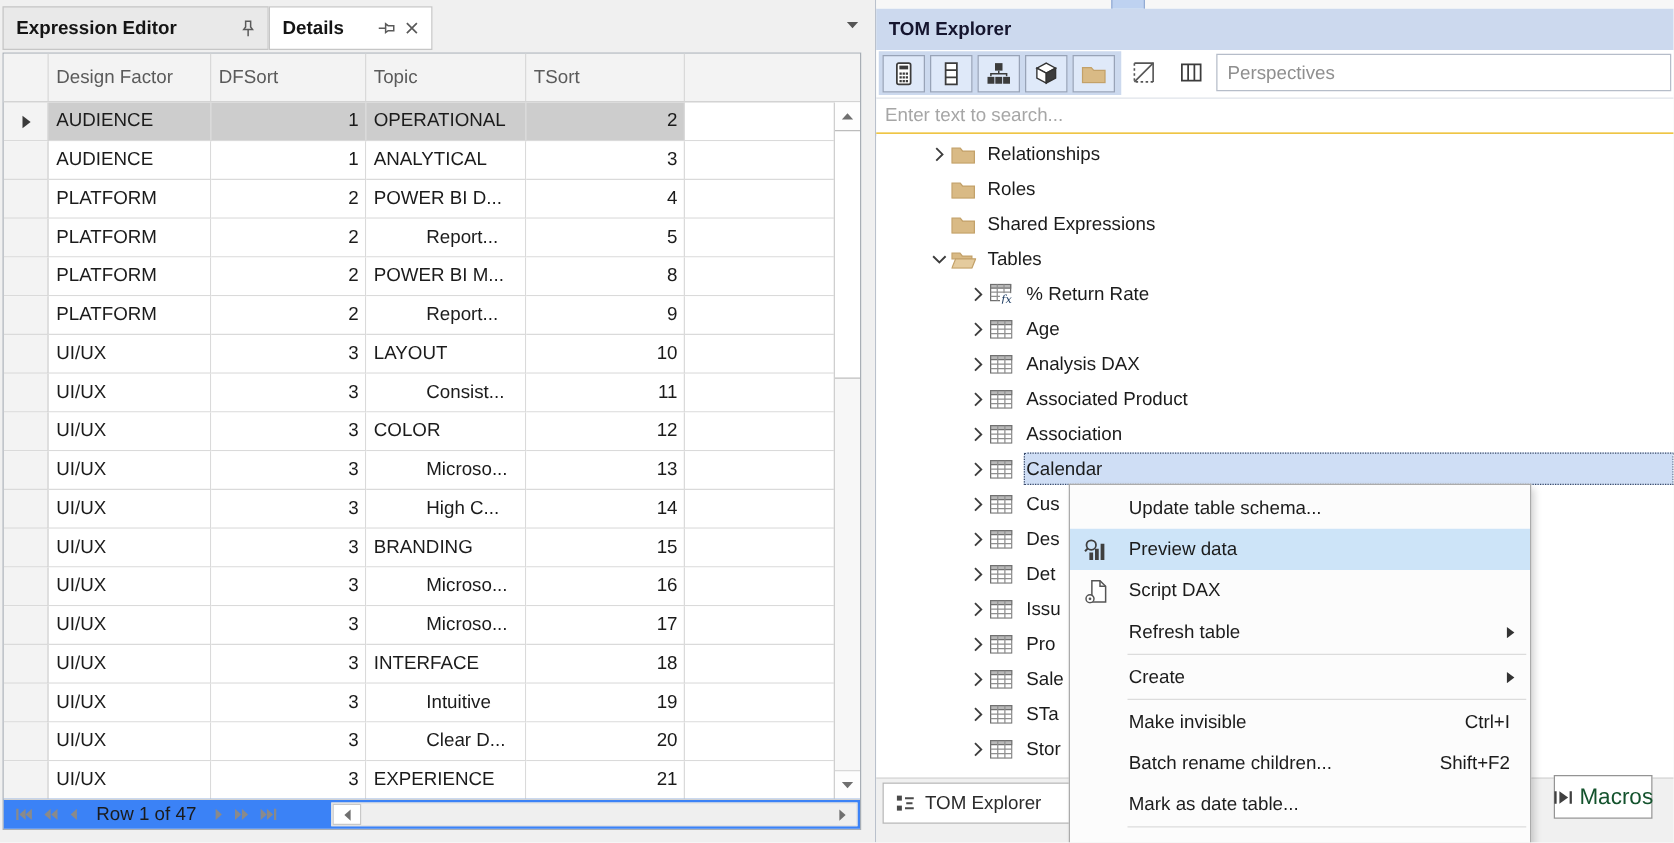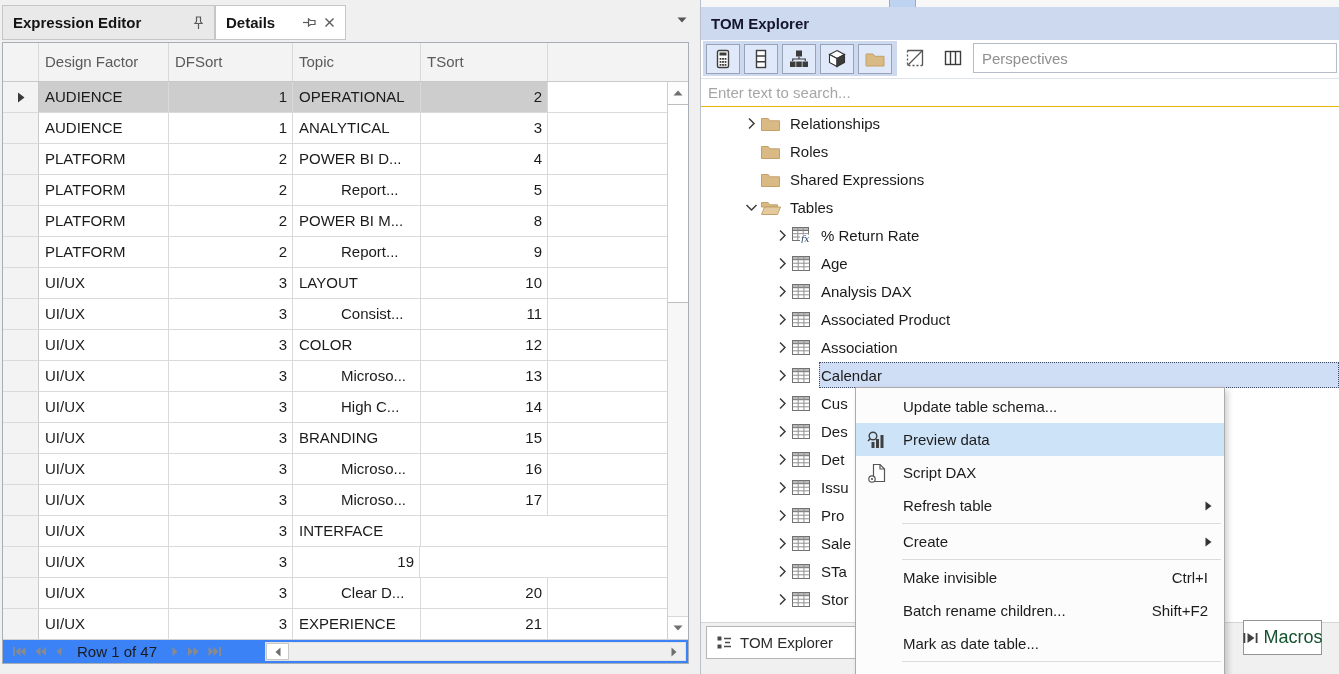--- a/index.html
+++ b/index.html
@@ -283,26 +283,28 @@
             <div class="gc data num" style="width: 124px;">3</div>
             <div class="gc data indent" style="width: 128px;">Microso...</div>
             <div class="gc data num" style="width: 127px;">17</div>
             <div class="gc filler"></div>
           </div>
           <div class="grow">
             <div class="gc marker" style="width: 36px;"></div>
             <div class="gc data" style="width: 130px;">UI/UX</div>
             <div class="gc data num" style="width: 124px;">3</div>
             <div class="gc data" style="width: 128px;">INTERFACE</div>
-            <div class="gc filler"></div>
-          </div>
-          <div class="grow">
-            <div class="gc marker" style="width: 36px;"></div>
-            <div class="gc data" style="width: 130px;">UI/UX</div>
-            <div class="gc data num" style="width: 124px;">3</div>
+            <div class="gc data num" style="width: 127px;">18</div>
+            <div class="gc filler"></div>
+          </div>
+          <div class="grow">
+            <div class="gc marker" style="width: 36px;"></div>
+            <div class="gc data" style="width: 130px;">UI/UX</div>
+            <div class="gc data num" style="width: 124px;">3</div>
+            <div class="gc data indent" style="width: 128px;">Intuitive</div>
             <div class="gc data num" style="width: 127px;">19</div>
             <div class="gc filler"></div>
           </div>
           <div class="grow">
             <div class="gc marker" style="width: 36px;"></div>
             <div class="gc data" style="width: 130px;">UI/UX</div>
             <div class="gc data num" style="width: 124px;">3</div>
             <div class="gc data indent" style="width: 128px;">Clear D...</div>
             <div class="gc data num" style="width: 127px;">20</div>
             <div class="gc filler"></div>

